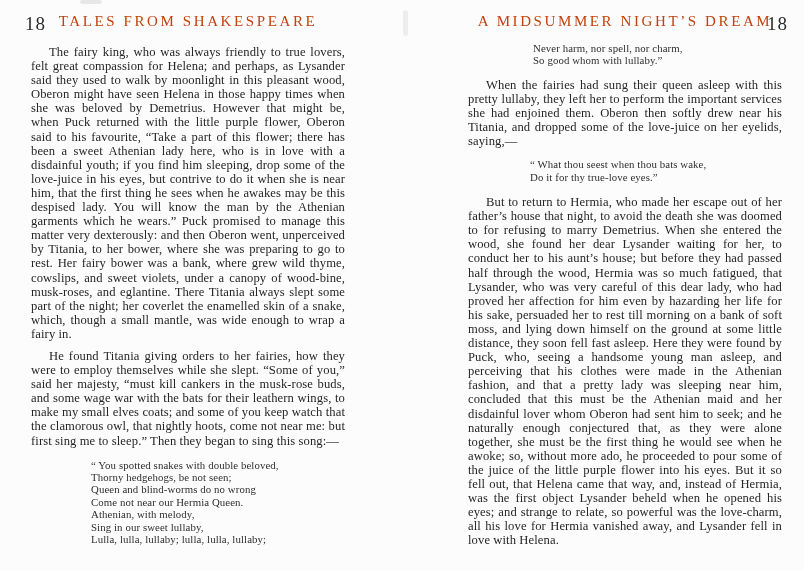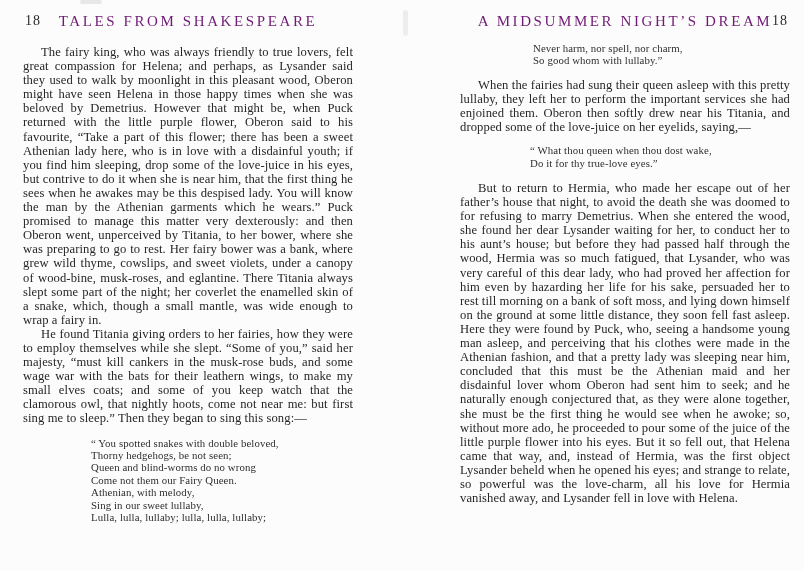--- a/index.html
+++ b/index.html
@@ -27,34 +27,34 @@
     position: relative;
     height: 17px;
     margin-bottom: 0;
   }
   .running-title {
     display: block;
     text-align: center;
     font-size: 15px;
     letter-spacing: 2.6px;
     white-space: nowrap;
-    color: #701a75;
+    color: #c2410c;
   }
   .page-number {
     position: absolute;
     top: 0;
-    font-size: 14px;
+    font-size: 19px;
     letter-spacing: 1px;
     color: #2b2b2b;
   }
   .page-number.left-no  { left: 2px; }
   .page-number.right-no { right: 2px; }
 
   .body-para {
-    margin: 0;
+    margin: 8px;
     font-size: 12.6px;
     line-height: 14.1px;
     text-align: justify;
     text-indent: 18px;
     letter-spacing: 0.1px;
   }
   #left-page .para-1 { margin-top: 15px; }
   #left-page .para-2 { margin-top: 0; }
 
   #right-page .para-1 { margin-top: 11px; }
@@ -104,39 +104,39 @@
   </div>
 
   <p class="body-para para-1">The fairy king, who was always friendly to true lovers, felt great compassion for Helena; and perhaps, as Lysander said they used to walk by moonlight in this pleasant wood, Oberon might have seen Helena in those happy times when she was beloved by Demetrius. However that might be, when Puck returned with the little purple flower, Oberon said to his favourite, “Take a part of this flower; there has been a sweet Athenian lady here, who is in love with a disdainful youth; if you find him sleeping, drop some of the love-juice in his eyes, but contrive to do it when she is near him, that the first thing he sees when he awakes may be this despised lady. You will know the man by the Athenian garments which he wears.” Puck promised to manage this matter very dexterously: and then Oberon went, unperceived by Titania, to her bower, where she was preparing to go to rest. Her fairy bower was a bank, where grew wild thyme, cowslips, and sweet violets, under a canopy of wood-bine, musk-roses, and eglantine. There Titania always slept some part of the night; her coverlet the enamelled skin of a snake, which, though a small mantle, was wide enough to wrap a fairy in.</p>
 
   <p class="body-para para-2">He found Titania giving orders to her fairies, how they were to employ themselves while she slept. “Some of you,” said her majesty, “must kill cankers in the musk-rose buds, and some wage war with the bats for their leathern wings, to make my small elves coats; and some of you keep watch that the clamorous owl, that nightly hoots, come not near me: but first sing me to sleep.” Then they began to sing this song:—</p>
 
   <div class="verse-block song-block">
     <span class="verse-line">“ You spotted snakes with double beloved,</span>
     <span class="verse-line">Thorny hedgehogs, be not seen;</span>
     <span class="verse-line">Queen and blind-worms do no wrong</span>
-    <span class="verse-line">Come not them our Fairy Queen.</span>
+    <span class="verse-line">Come not near our Hermia Queen.</span>
     <span class="verse-line">Athenian, with melody,</span>
     <span class="verse-line">Sing in our sweet lullaby,</span>
     <span class="verse-line">Lulla, lulla, lullaby;  lulla, lulla, lullaby;</span>
   </div>
 </div>
 
 <div class="page-col" id="right-page">
   <div class="page-header">
     <span class="running-title">A MIDSUMMER NIGHT’S DREAM</span>
     <span class="page-number right-no">18</span>
   </div>
 
   <div class="verse-block song-top">
     <span class="verse-line">Never harm, nor spell, nor charm,</span>
     <span class="verse-line">So good whom with lullaby.”</span>
   </div>
 
   <p class="body-para para-1">When the fairies had sung their queen asleep with this pretty lullaby, they left her to perform the important services she had enjoined them. Oberon then softly drew near his Titania, and dropped some of the love-juice on her eyelids, saying,—</p>
 
   <div class="verse-block couplet">
-    <span class="verse-line">“ What thou queen when thou dost wake,</span>
+    <span class="verse-line">“ What thou seest when thou bats wake,</span>
     <span class="verse-line">Do it for thy true-love eyes.”</span>
   </div>
 
   <p class="body-para para-2">But to return to Hermia, who made her escape out of her father’s house that night, to avoid the death she was doomed to for refusing to marry Demetrius. When she entered the wood, she found her dear Lysander waiting for her, to conduct her to his aunt’s house; but before they had passed half through the wood, Hermia was so much fatigued, that Lysander, who was very careful of this dear lady, who had proved her affection for him even by hazarding her life for his sake, persuaded her to rest till morning on a bank of soft moss, and lying down himself on the ground at some little distance, they soon fell fast asleep. Here they were found by Puck, who, seeing a handsome young man asleep, and perceiving that his clothes were made in the Athenian fashion, and that a pretty lady was sleeping near him, concluded that this must be the Athenian maid and her disdainful lover whom Oberon had sent him to seek; and he naturally enough conjectured that, as they were alone together, she must be the first thing he would see when he awoke; so, without more ado, he proceeded to pour some of the juice of the little purple flower into his eyes. But it so fell out, that Helena came that way, and, instead of Hermia, was the first object Lysander beheld when he opened his eyes; and strange to relate, so powerful was the love-charm, all his love for Hermia vanished away, and Lysander fell in love with Helena.</p>
 </div>
 
 </body></html>

